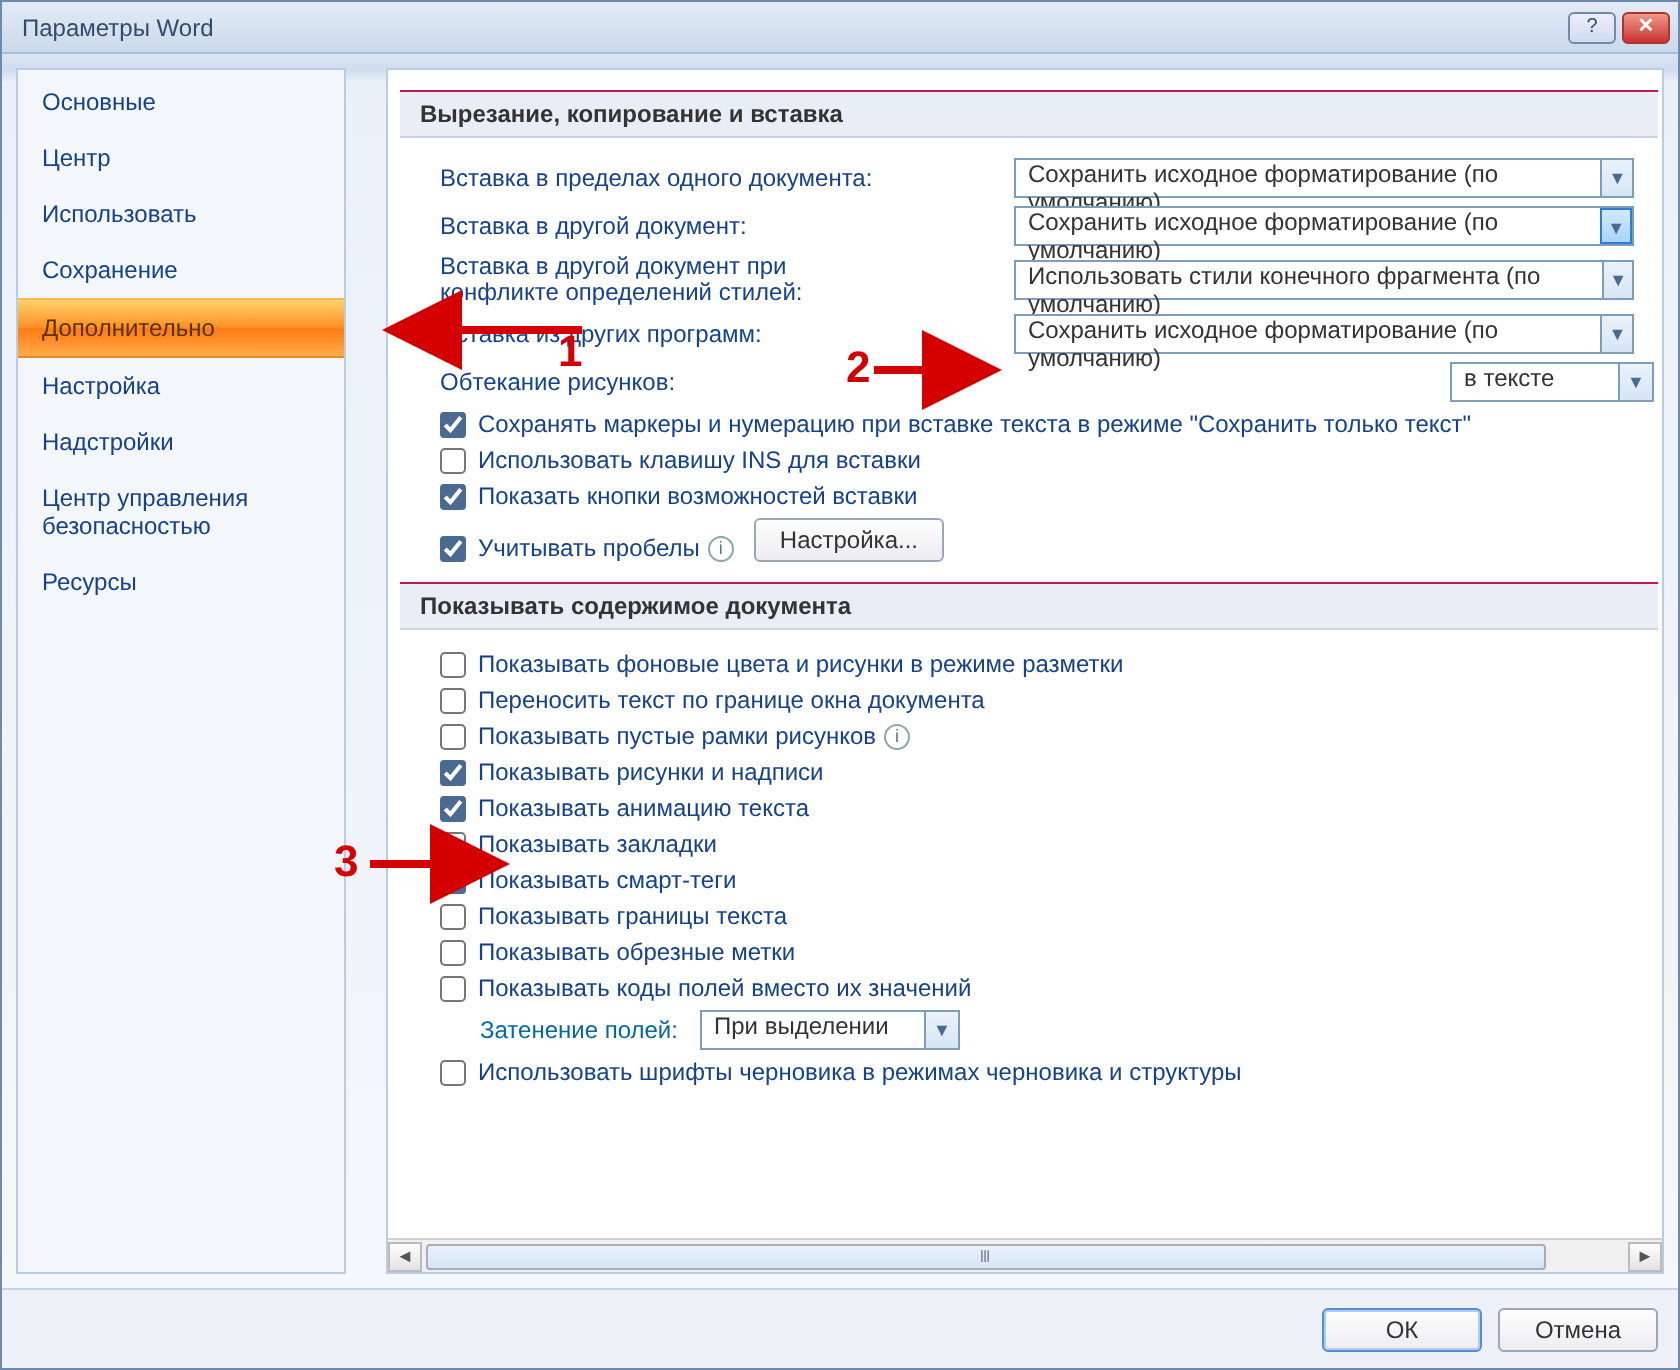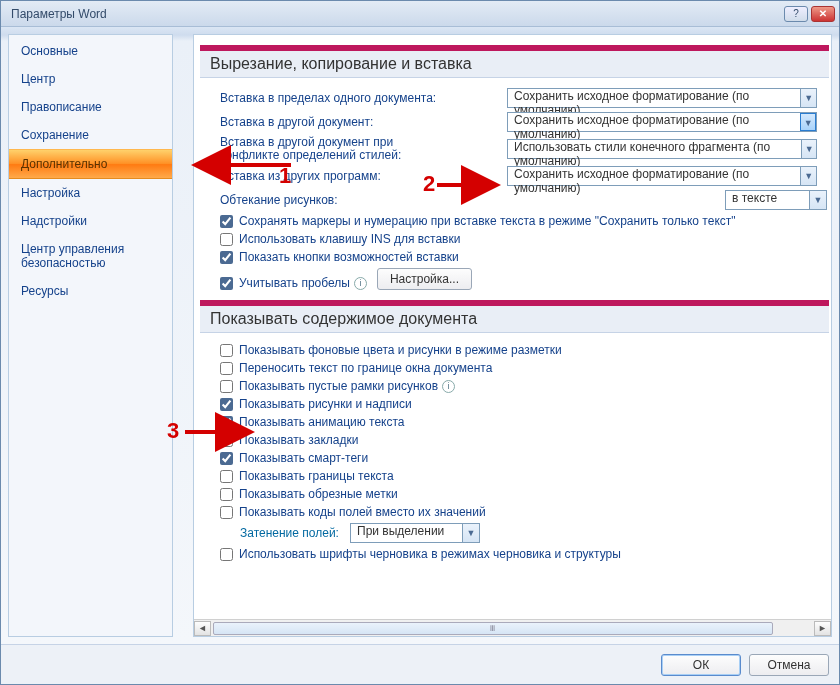--- a/index.html
+++ b/index.html
@@ -9,21 +9,21 @@
 .titlebar .title{font-size:12px;color:#334b6a;padding-left:6px}
 .titlebar .sysbtns{margin-left:auto;display:flex;gap:3px}
 .sysbtn{width:24px;height:16px;border:1px solid #6b8aad;border-radius:3px;background:linear-gradient(#eef,#d0dcea);font-size:10px;line-height:14px;text-align:center;color:#334b6a;cursor:pointer}
 .sysbtn.close{background:linear-gradient(#e98,#c33);border-color:#a33;color:#fff;font-weight:bold}
 .body{flex:1;display:flex;padding:7px;gap:20px;min-height:0;background:linear-gradient(#dbe6f4,#cfdcee 8px,#eaf0f8 14px,#f4f7fb)}
 .sidebar{width:207px;border:1px solid #b8cde2;background:#f3f6fb;padding:2px 0;overflow:hidden}
 .navitem{padding:7px 12px;font-size:12px;color:#15428b;cursor:pointer}
 .navitem.selected{background:linear-gradient(#ffd16b,#ff9227 48%,#ff7b12 52%,#ffaa4a);color:#5a3200;border-top:1px solid #ffb84f;border-bottom:1px solid #e58b1f}
 .content{flex:1;border:1px solid #b8cde2;background:#fff;position:relative;display:flex;flex-direction:column;min-height:0}
 .scroll{overflow:auto;flex:1;padding:6px 2px 0 6px}
-.section-head{background:#e9eef6;border-top:6px solid #be185d;border-bottom:1px solid #c6d3e6;padding:4px 10px;font-weight:normal;font-size:16px;color:#333;margin:4px 0 8px}
+.section-head{background:#e9eef6;border-top:1px solid #be185d;border-bottom:1px solid #c6d3e6;padding:4px 10px;font-weight:bold;font-size:12px;color:#333;margin:4px 0 8px}
 .row{display:flex;align-items:center;padding:2px 0 2px 20px;font-size:12px;color:#333}
 .row .lbl{width:225px;color:#15428b}
 .row .lbl.narrow{color:#0369a1}
 .dropdown{flex:0 0 auto;margin-left:auto;margin-right:12px;display:flex;align-items:flex-start;border:1px solid #7e9db9;background:#fff;height:20px;padding:0 0 0 6px;font-size:12px;color:#333;cursor:pointer}
 .dropdown.wide{width:310px}
 .dd-arrow{width:17px;height:18px;margin-left:6px;border-left:1px solid #7e9db9;background:linear-gradient(#eaf2fb,#d6e5f5);text-align:center;font-size:9px;color:#4b6a92;line-height:18px}
 .dd-arrow.hl{border:1px solid #2a7dd1;background:linear-gradient(#d3e8fd,#a9d3fa)}
 .chk{display:flex;align-items:flex-end;padding:2px 0 2px 20px;font-size:12px;color:#15428b}
 .chk input{margin-right:6px;width:13px;height:13px;accent-color:#4b6a92}
 .btn{display:inline-flex;align-items:center;justify-content:center;height:22px;padding:0 12px;font-size:12px;color:#333;background:linear-gradient(#fdfdfd,#ededf0);border:1px solid #9aa7b7;border-radius:3px;cursor:pointer}
@@ -50,21 +50,21 @@
       <div class="sysbtn">?</div>
       <div class="sysbtn close">✕</div>
     </div>
   </div>
 
   <div class="body">
 
     <div class="sidebar">
       <div class="navitem">Основные</div>
       <div class="navitem">Центр</div>
-      <div class="navitem">Правописание</div>
+      <div class="navitem">Использовать</div>
       <div class="navitem">Сохранение</div>
       <div class="navitem selected">Дополнительно</div>
       <div class="navitem">Настройка</div>
       <div class="navitem">Надстройки</div>
       <div class="navitem">Центр управления безопасностью</div>
       <div class="navitem">Ресурсы</div>
     </div>
 
     <div class="content">
       <div class="scroll">

